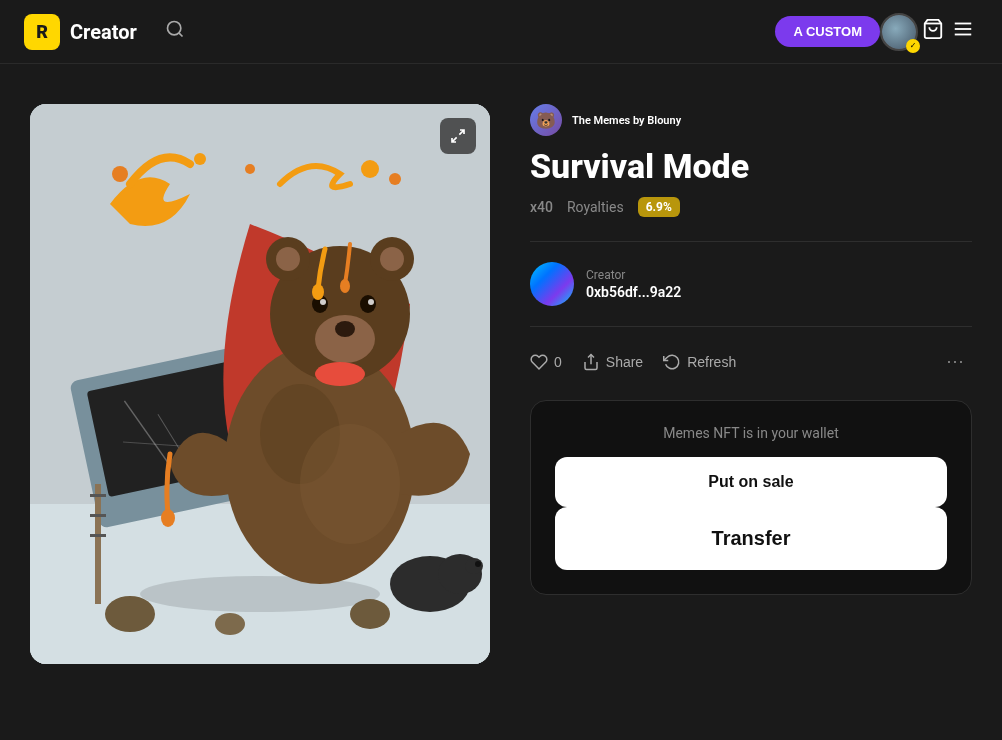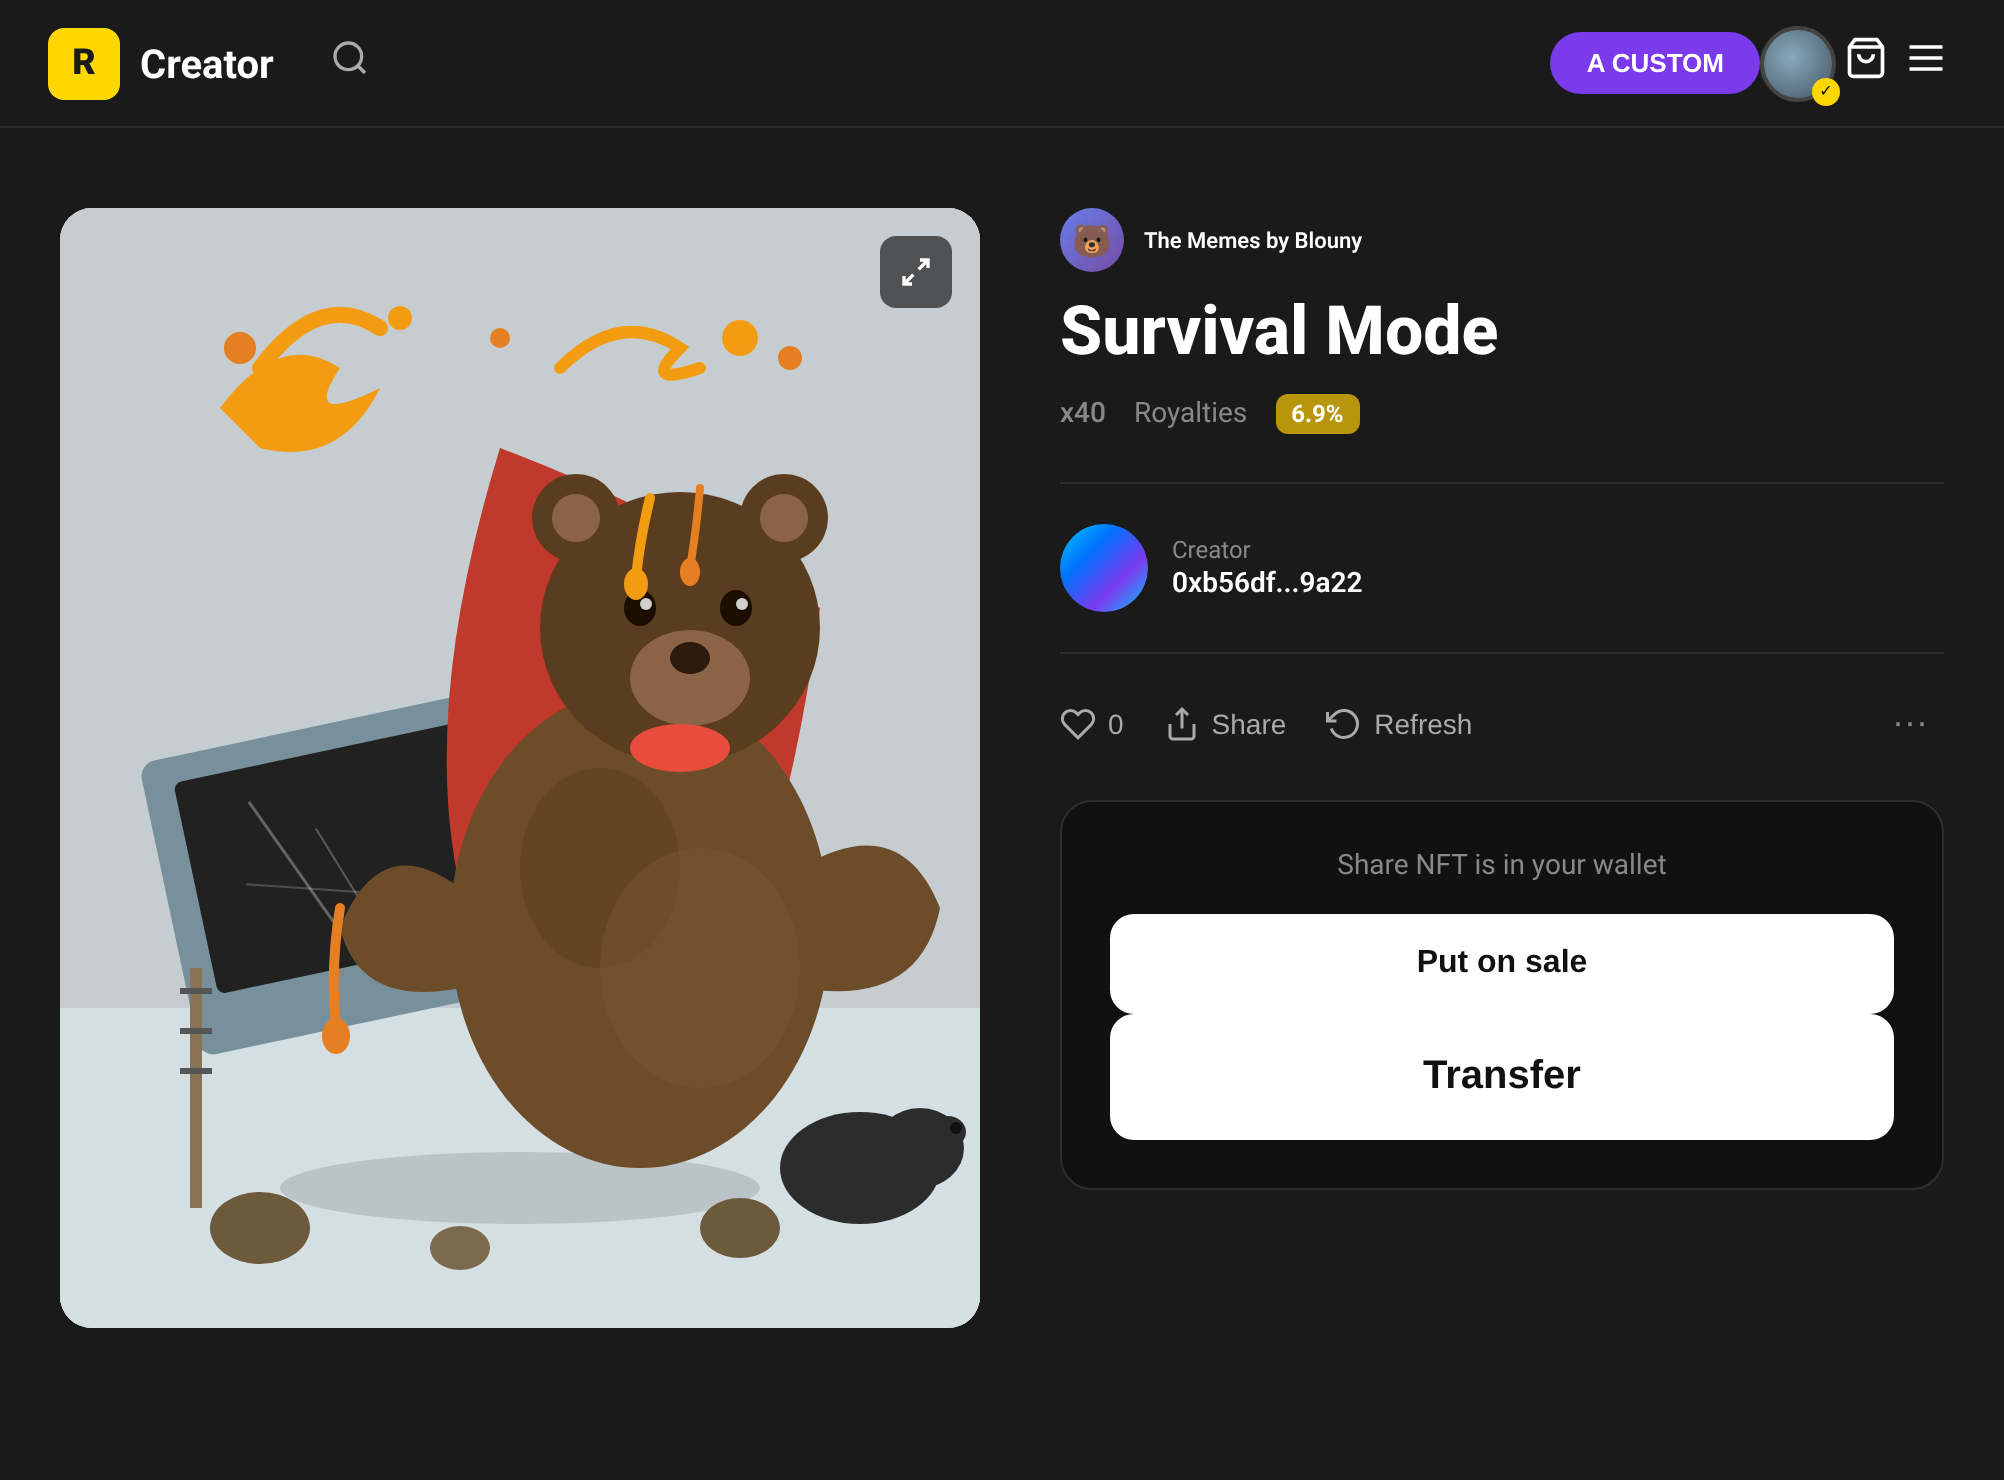--- a/index.html
+++ b/index.html
@@ -502,19 +502,19 @@
           <polyline points="1 4 1 10 7 10"></polyline>
           <path d="M3.51 15a9 9 0 102.13-9.36L1 10"></path>
         </svg>
         <span>Refresh</span>
       </button>
 
       <button class="more-btn">···</button>
     </div>
 
     <div class="wallet-card">
-      <p class="wallet-text">Share NFT is in your wallet</p>
+      <p class="wallet-text">Memes NFT is in your wallet</p>
       <button class="sale-btn">Put on sale</button>
       <button class="transfer-btn">Transfer</button>
     </div>
 
   </div>
 </div>
 
 </body></html>

